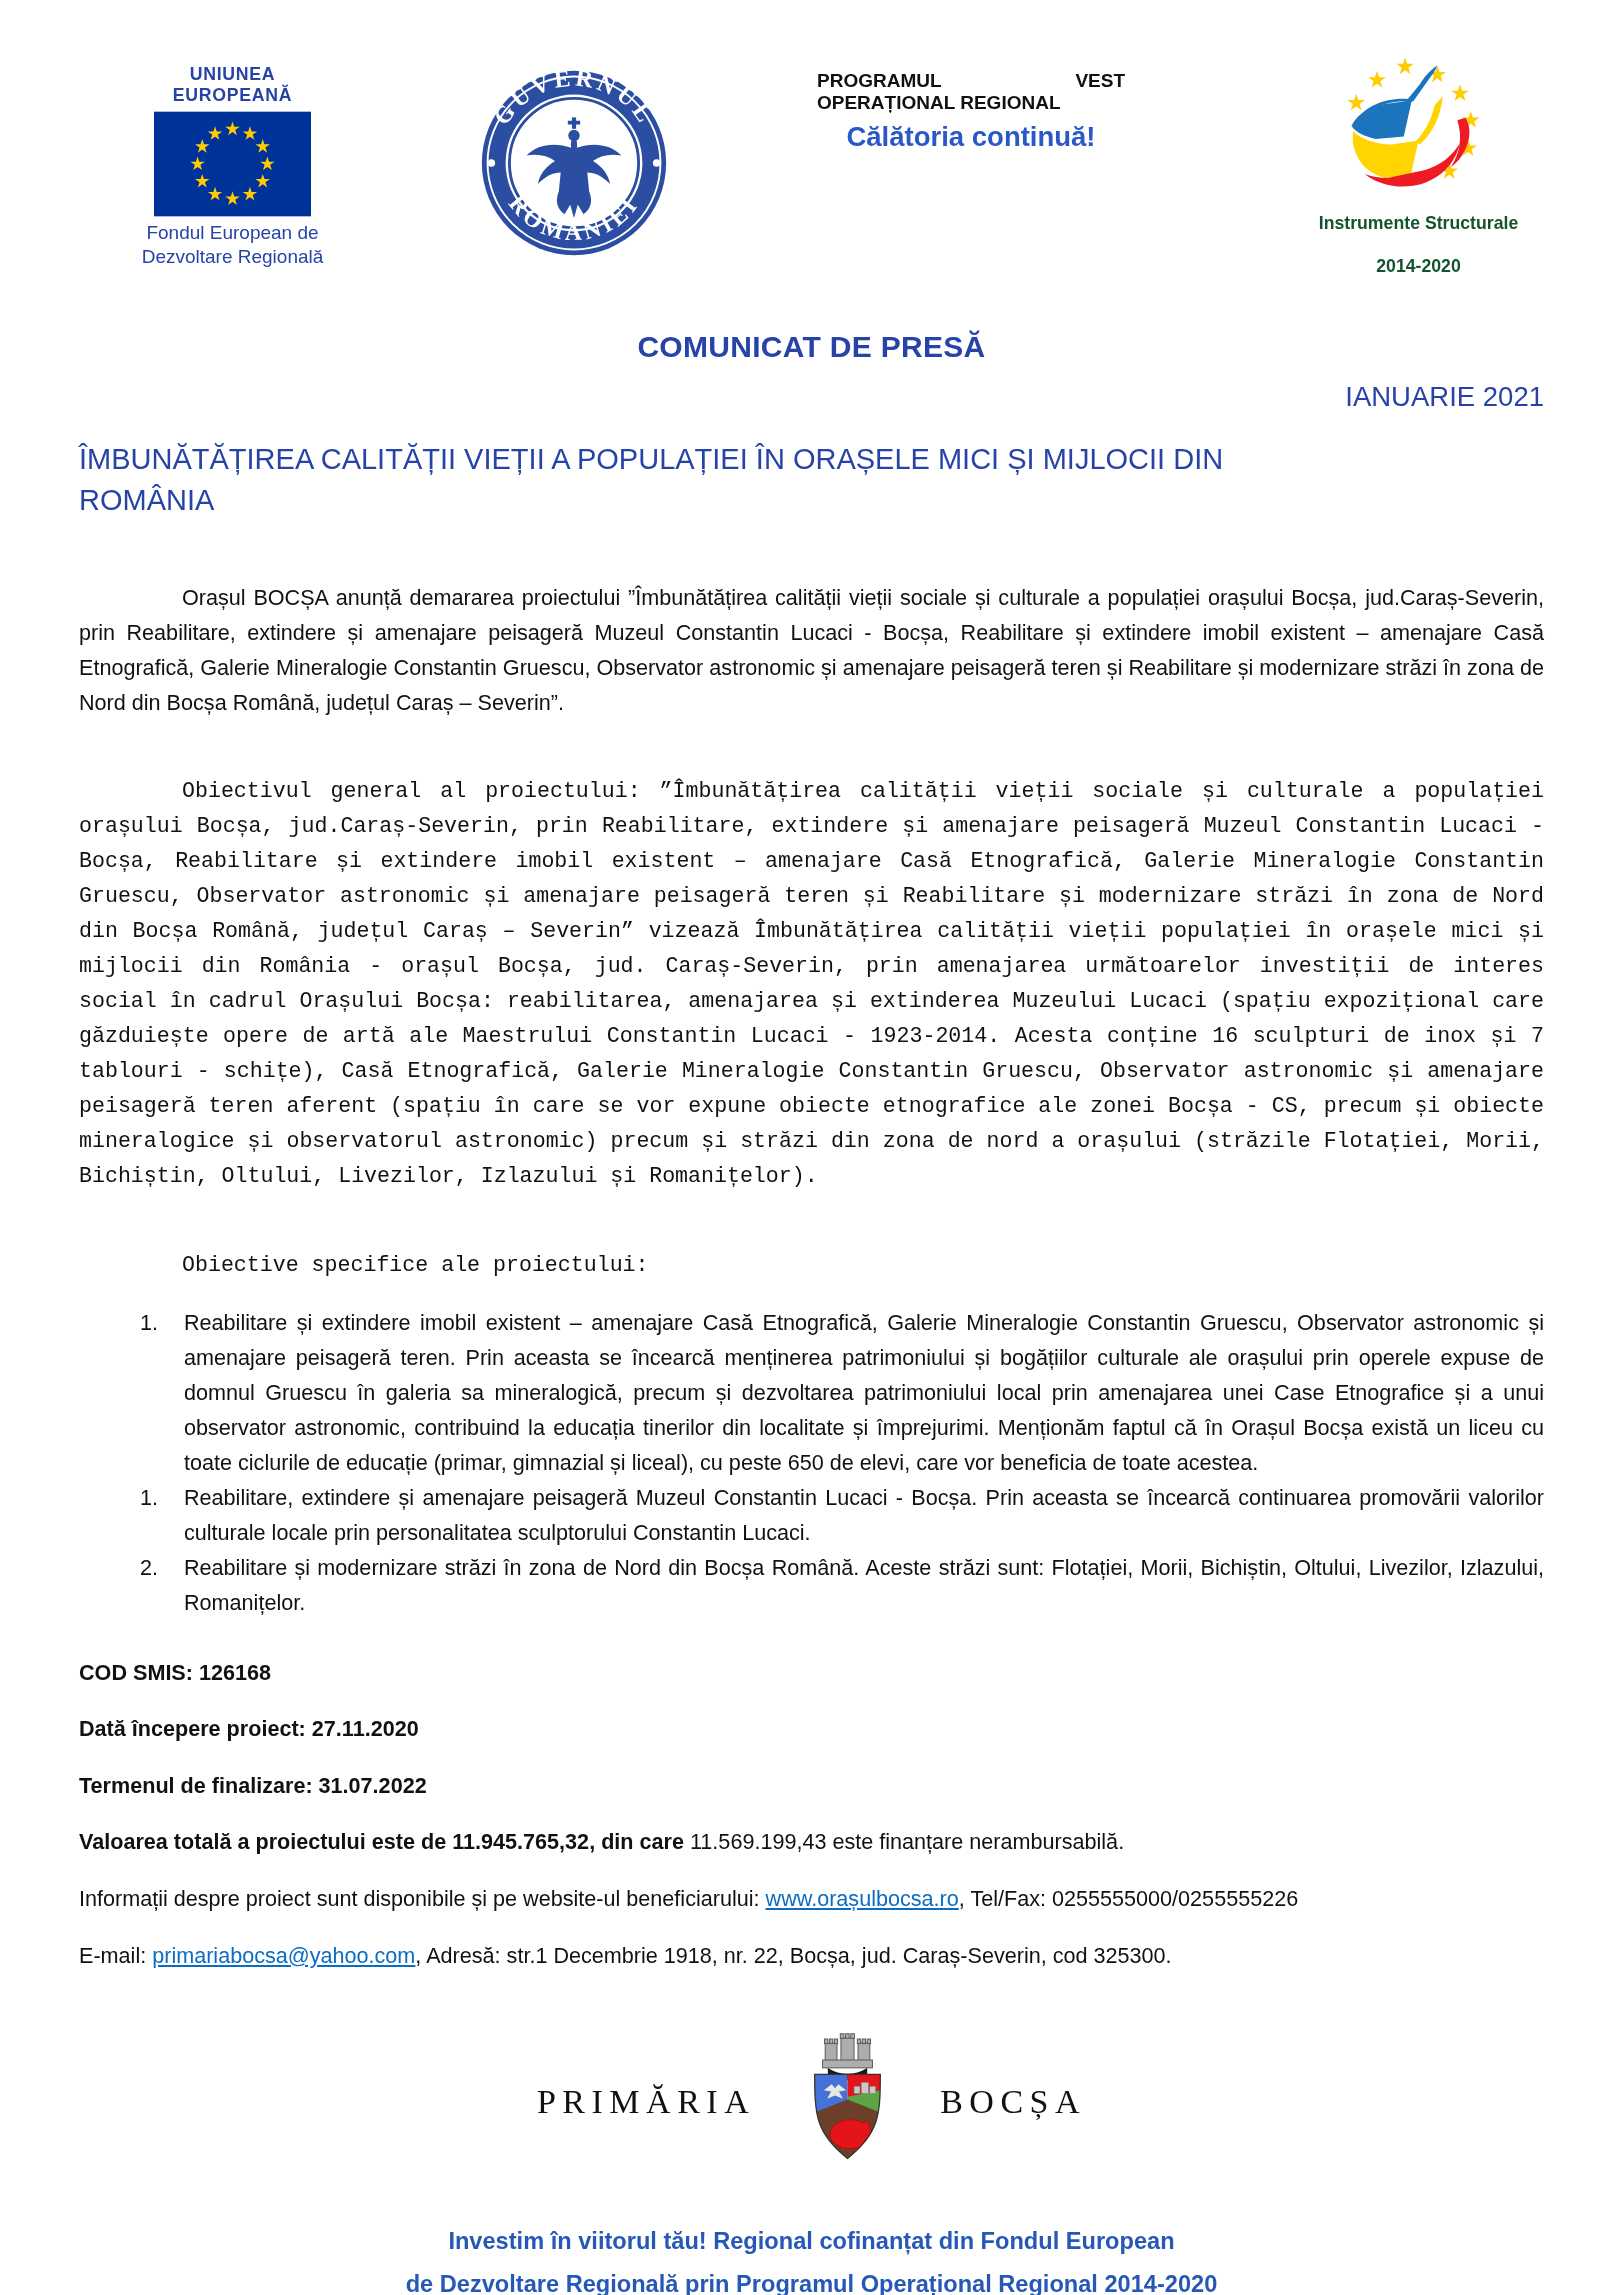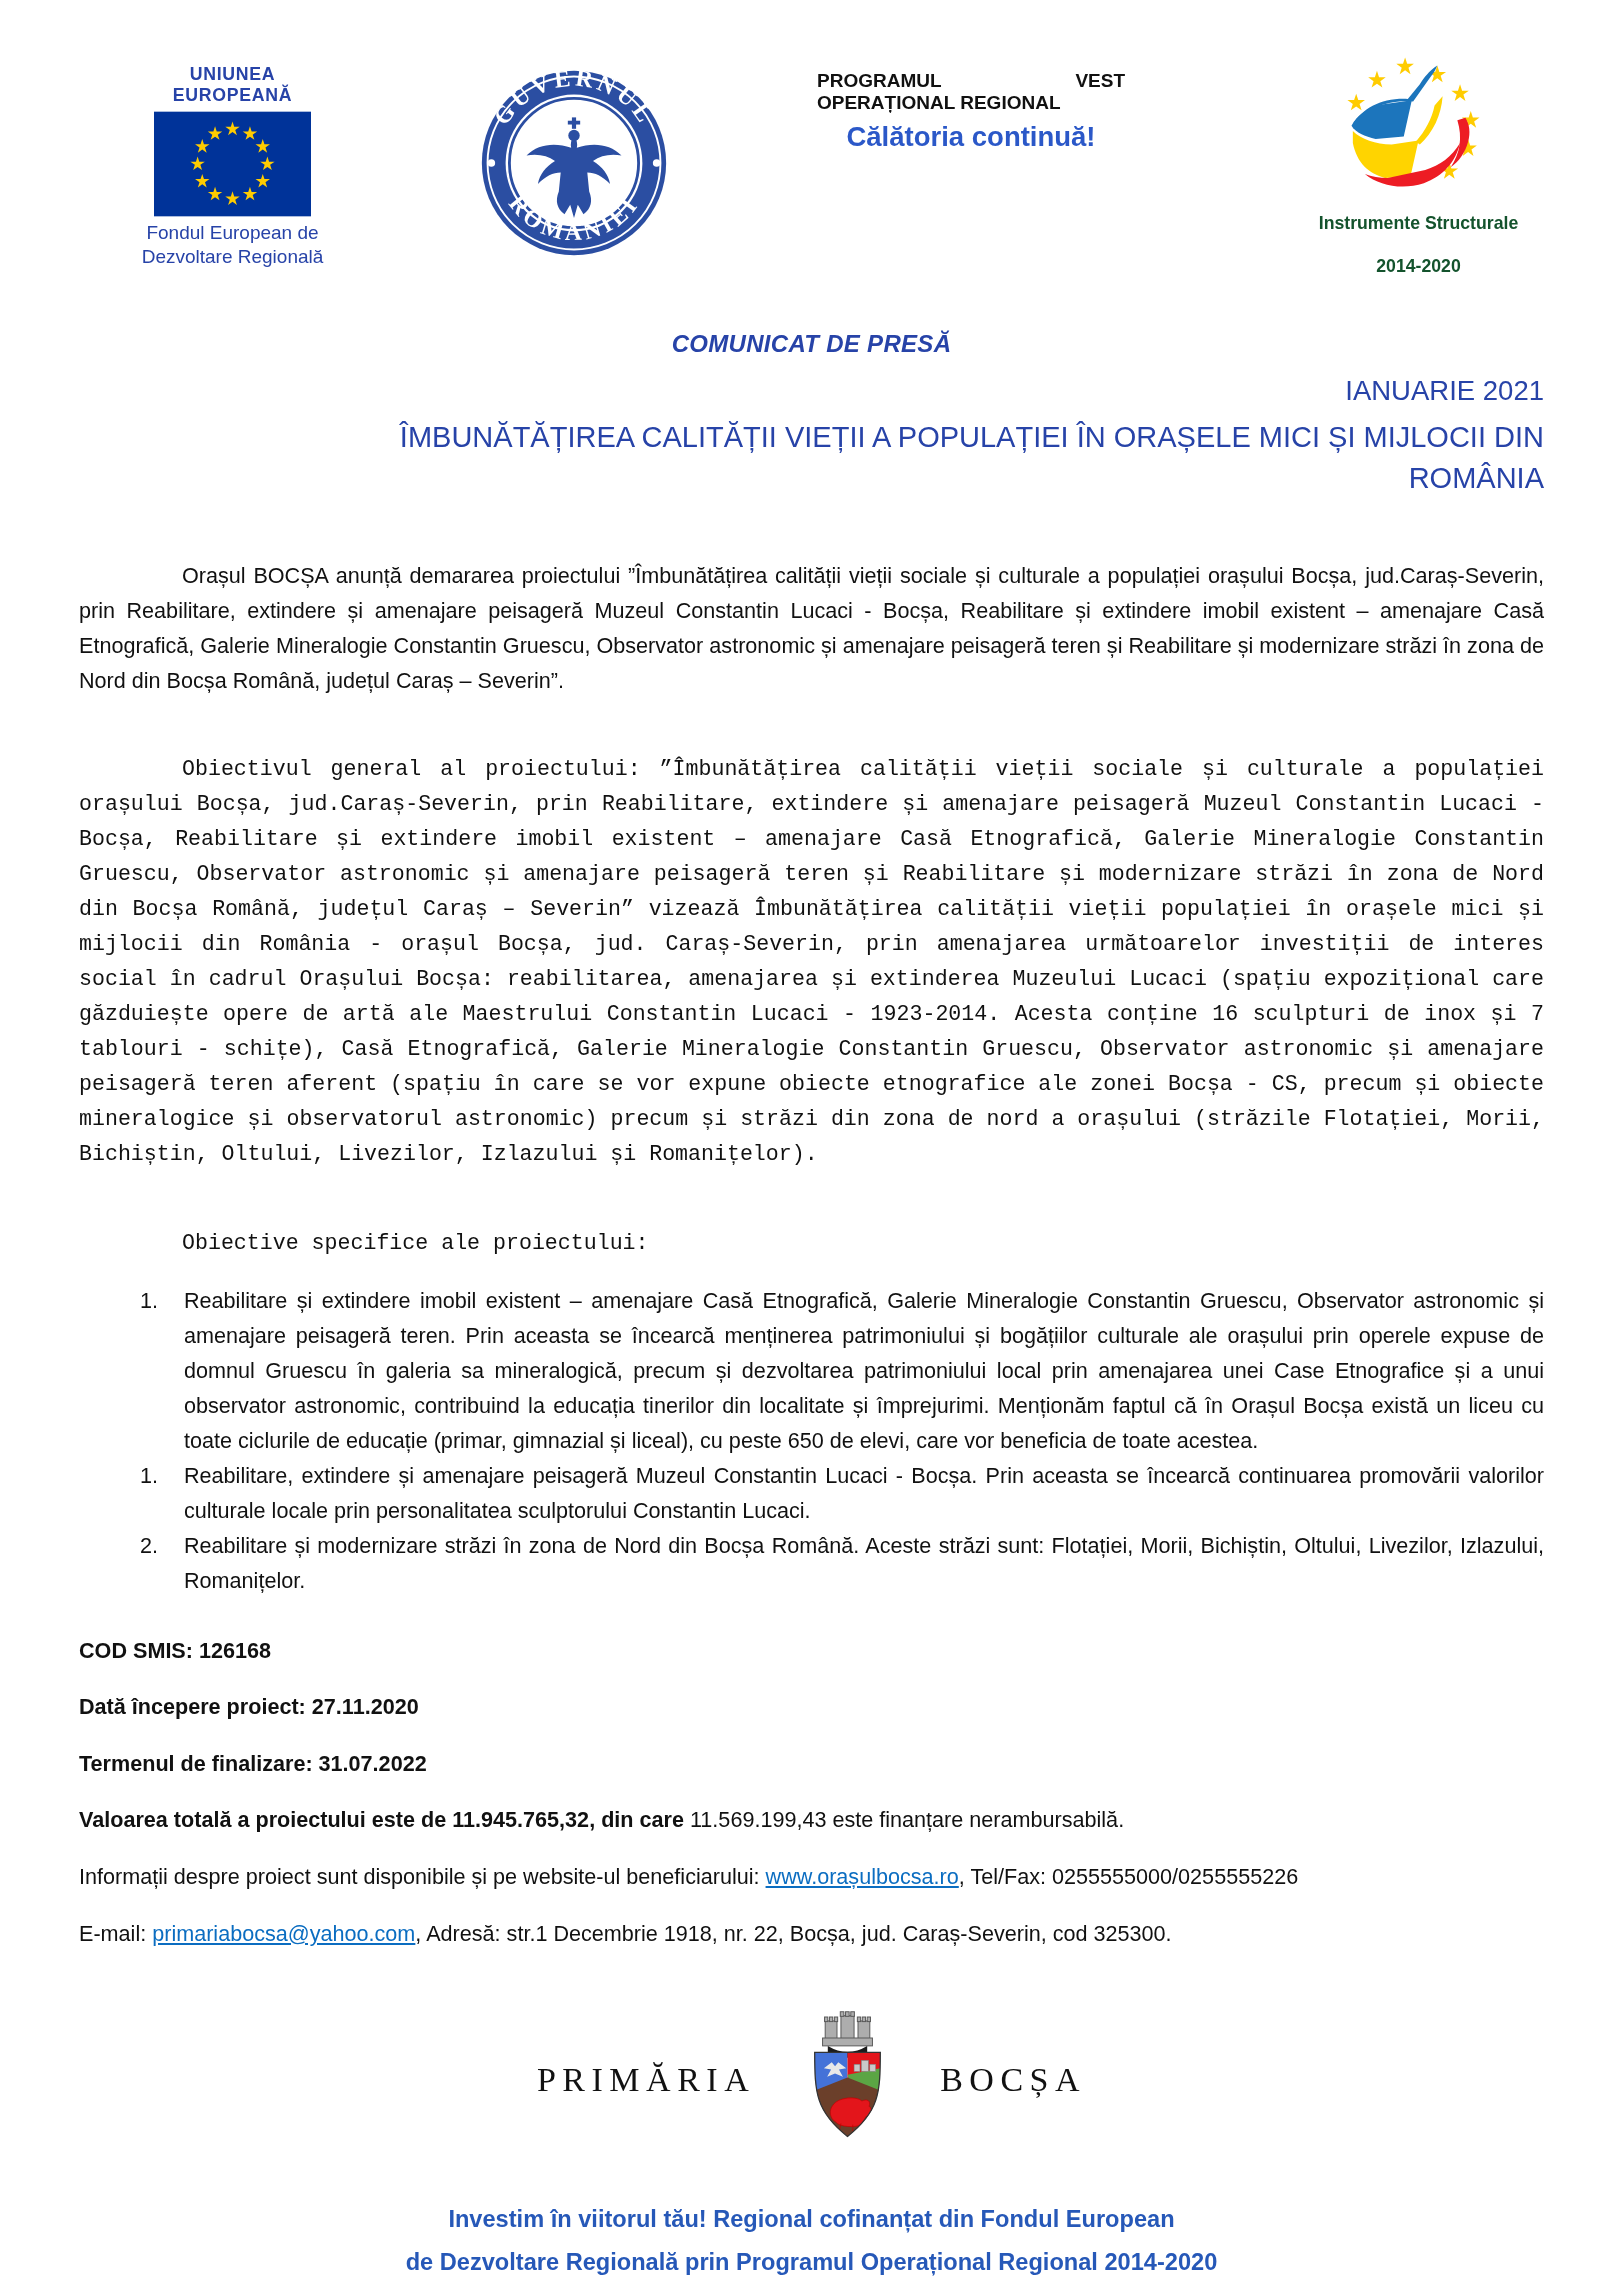--- a/index.html
+++ b/index.html
@@ -25,23 +25,23 @@
   .regio-o::after{content:"";position:absolute;inset:18.3px;background:#fff;border-radius:50%;}
   .regio-o::before{content:"";position:absolute;left:29px;top:-10.5px;width:13px;height:17px;background:#fff;
     transform:rotate(18deg);z-index:2;}
   .regio-accent{position:absolute;right:-2.6px;top:-17px;width:9.2px;height:19.6px;background:#2843A8;transform:rotate(24deg);}
   .regio-sub{display:flex;justify-content:space-between;width:308px;margin-top:1.3px;
     font-size:19px;font-weight:bold;color:#111;letter-spacing:0px;}
   .regio-tagline{font-size:27.5px;font-weight:bold;color:#2B58C8;margin-top:6.5px;text-align:center;width:308px;}
   .logo-instr{position:absolute;left:1225px;top:0px;width:229px;text-align:center;}
   .instr-text{font-size:17.7px;font-weight:bold;color:#14532d;line-height:23px;margin-top:20px;}
   
-  .doc-title{margin-top:38px;text-align:center;font-size:24px;font-weight:bold;color:#2743A8;letter-spacing:0.3px;font-style:italic;}
+  .doc-title{margin-top:38px;text-align:center;font-size:30px;font-weight:bold;color:#2743A8;letter-spacing:0.3px;}
   .doc-date{margin-top:17px;text-align:right;font-size:27.5px;color:#2743A8;}
-  .headline{margin-top:10px;text-align:right;font-size:29px;color:#2743A8;line-height:41px;}
+  .headline{margin-top:26px;text-align:left;font-size:29px;color:#2743A8;line-height:41px;}
   .para{font-size:21.6px;line-height:35px;text-align:justify;color:#111;}
   .p-first{margin-top:59px;text-indent:103px;}
   .p-gap{margin-top:54px;font-family:Liberation Mono, monospace;}
   .indent{text-indent:103px;}
   .obj-item{position:relative;padding-left:105px;}
   .obj-num{position:absolute;left:61px;top:0;}
   .info-block{margin-top:35px;}
   .bold{font-weight:bold;}
   a.doclink{color:#0B6DC1;text-decoration:underline;cursor:pointer;}
   

